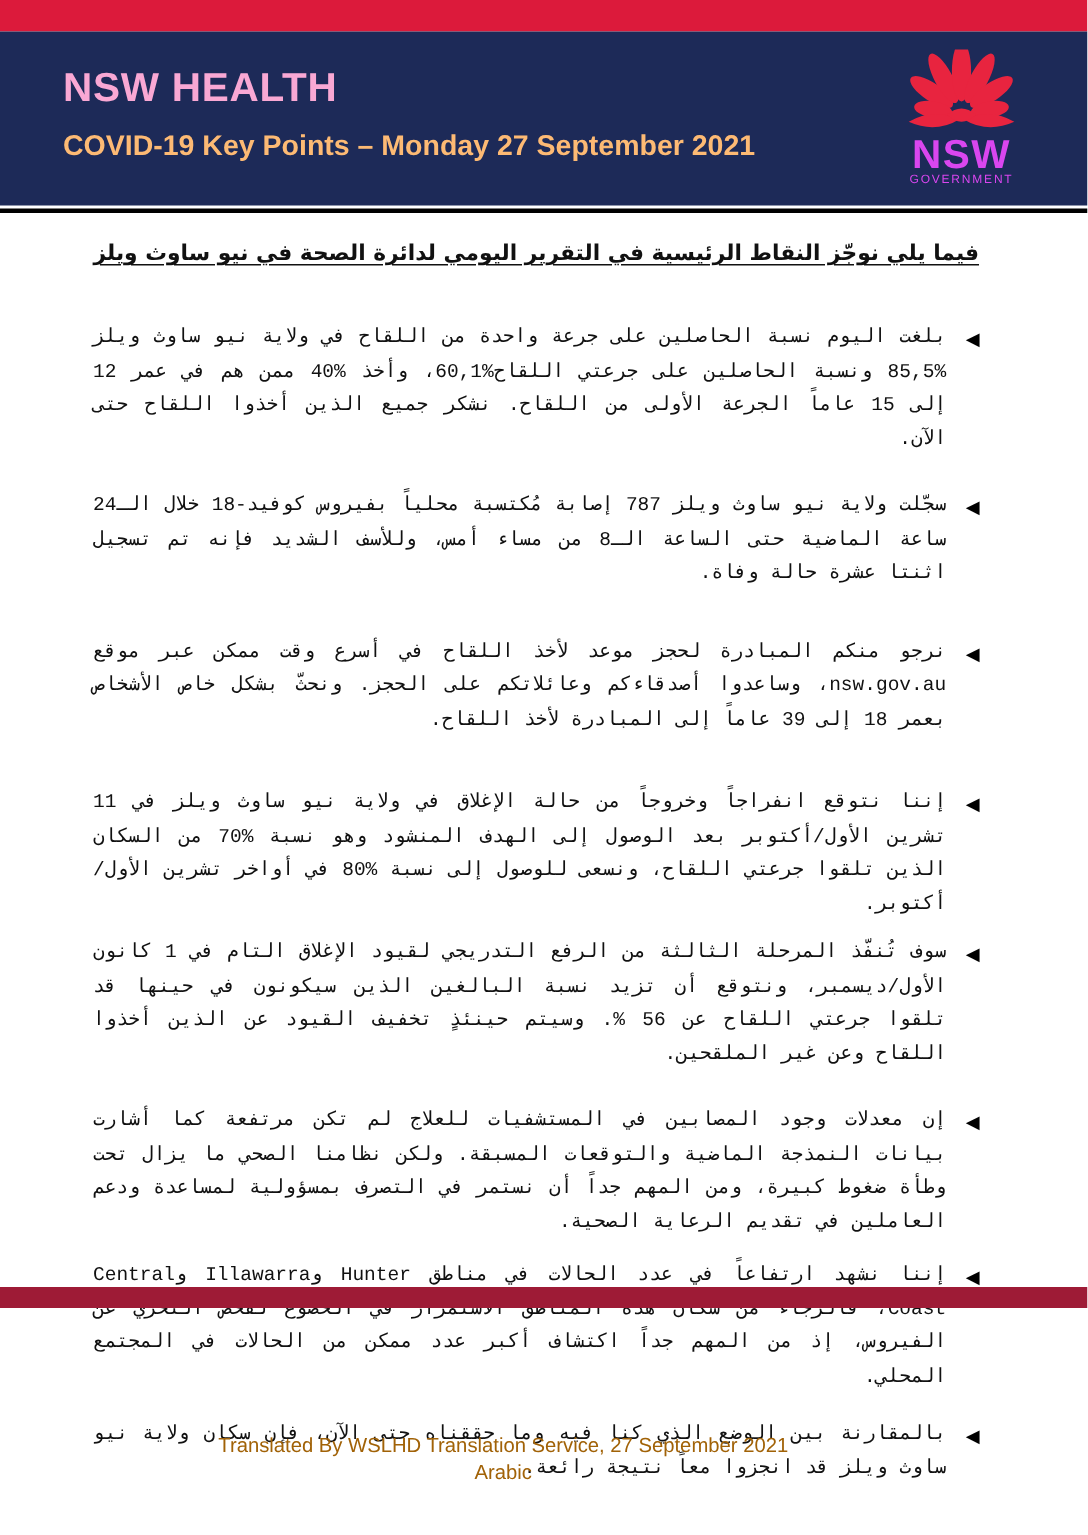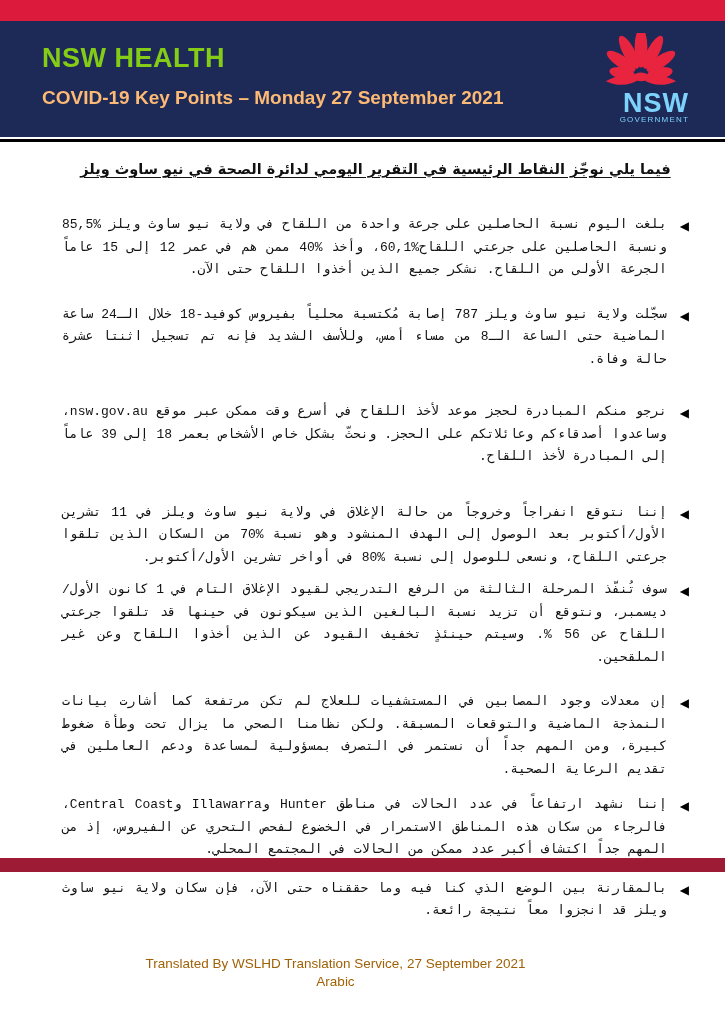--- a/index.html
+++ b/index.html
@@ -4,37 +4,37 @@
 <style>
   html,body{margin:0;padding:0;}
   body{
     width:725px;height:1023px;position:relative;background:#ffffff;
     font-family:"Liberation Sans",sans-serif;overflow:hidden;
   }
   
   .top-bar{height:21px;background:#DC1A3B;}
   .header{height:116px;background:#1D2A58;position:relative;}
   .hdr-title{
-    position:absolute;left:42px;top:22px;margin:0;color:#84cc16;
+    position:absolute;left:42px;top:22px;margin:0;color:#f9a8d4;
     font-size:27px;font-weight:bold;letter-spacing:0.5px;
   }
   .hdr-subtitle{
     position:absolute;left:42px;top:66px;margin:0;color:#fdba74;
     font-size:19px;font-weight:bold;
   }
   .logo{
-    position:absolute;right:36px;top:12px;width:96px;text-align:right;color:#7dd3fc;
+    position:absolute;right:36px;top:12px;width:96px;text-align:center;color:#d946ef;
   }
   .logo svg{display:block;margin:0 auto;}
   .logo-nsw{font-size:27px;font-weight:bold;line-height:24px;letter-spacing:1px;}
   .logo-gov{font-size:8px;letter-spacing:1.2px;line-height:10px;}
   .black-rule{height:3px;background:#000;margin-top:2px;}
   
   .content{
-    direction:rtl;padding:0 36px 0 62px;color:#111;
+    direction:rtl;padding:0 72px 0 62px;color:#111;
     font-family:"DejaVu Sans",sans-serif;
   }
   .doc-title{margin:13px 0 0 0;text-align:center;font-weight:bold;font-size:14.5px;line-height:29px;}
   .doc-title div{text-decoration:underline;text-underline-offset:3px;}
   .bullets{margin-top:30px;}
   .bullet{
     display:flex;align-items:flex-start;
     font-size:13px;line-height:22.5px;text-align:justify;
   }
   .marker{

